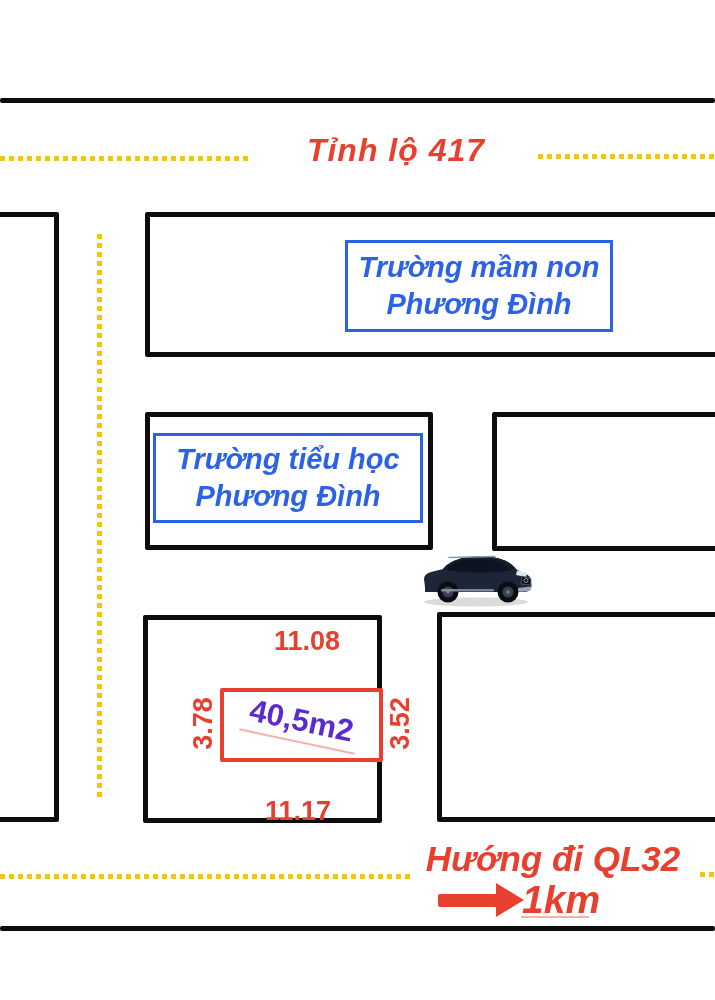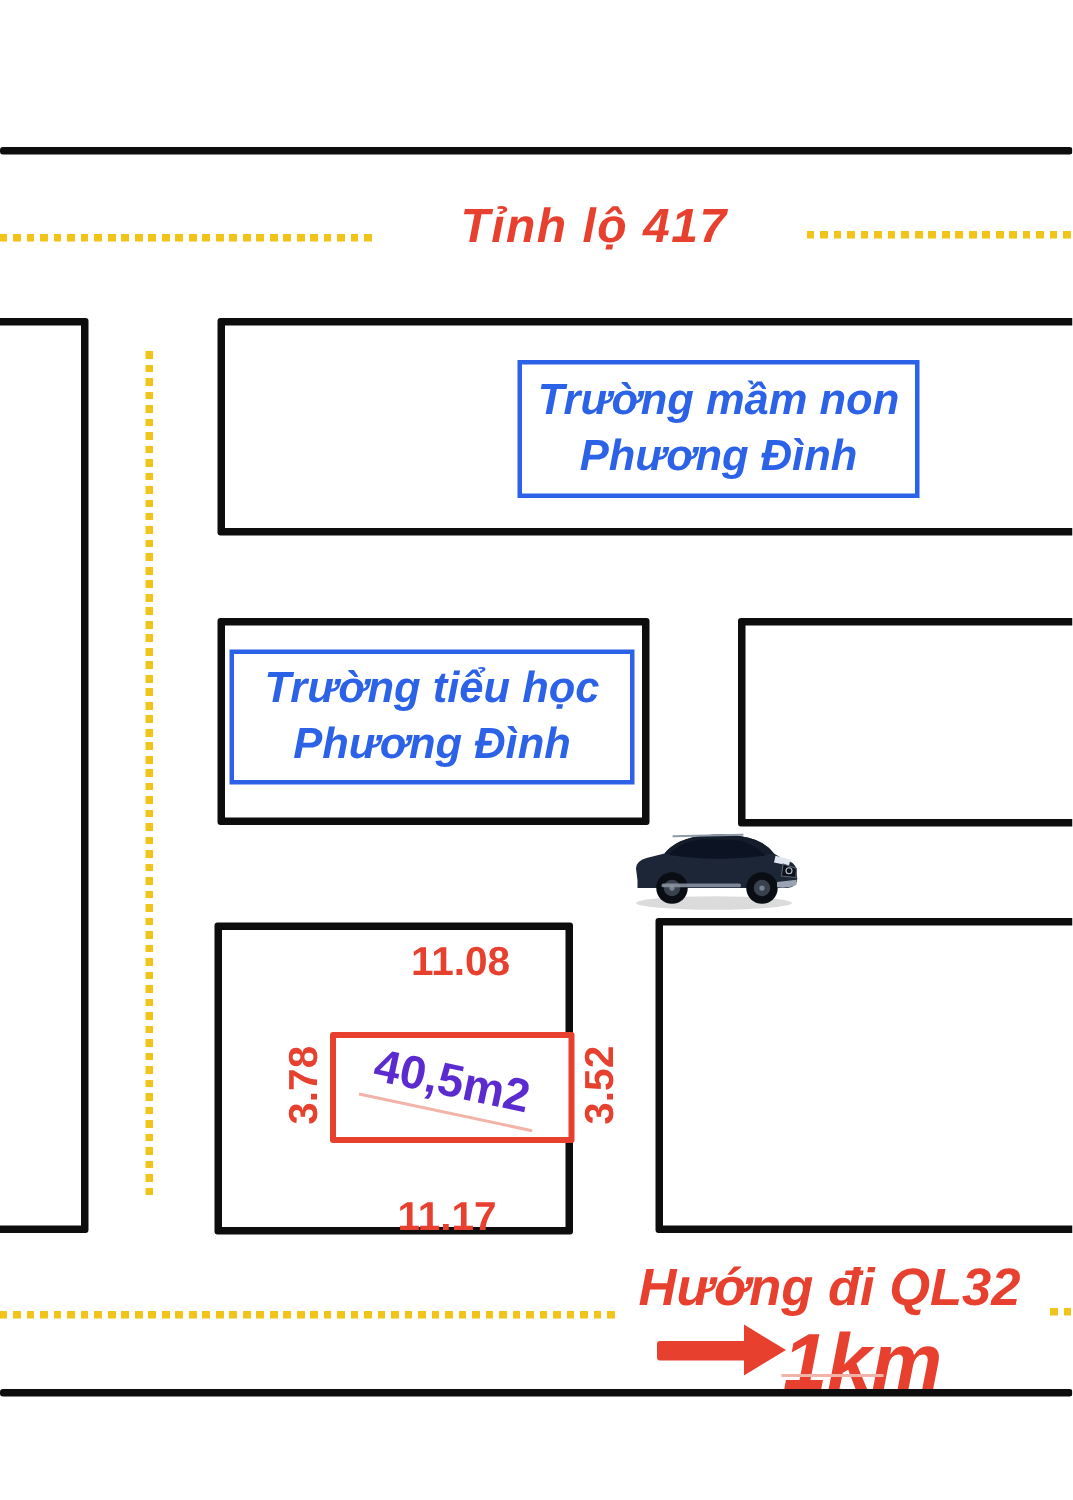--- a/index.html
+++ b/index.html
@@ -40,21 +40,21 @@
     color:var(--area-purple);font-size:31px;font-weight:bold;
     text-align:center;white-space:nowrap;transform:rotate(12deg);transform-origin:center center;
   }
   .area-underline{height:2px;background:#f2b3a8;margin:2px auto 0 auto;width:118px;}
   
   .direction-label{
     color:var(--road-label-red);font-size:35px;font-weight:bold;font-style:italic;
     text-align:center;white-space:nowrap;
   }
   .distance-label{
-    color:var(--road-label-red);font-size:53px;font-weight:bold;font-style:italic;
+    color:var(--road-label-red);font-size:39px;font-weight:bold;font-style:italic;
     white-space:nowrap;
   }
   .arrow-bar{background:var(--road-label-red);height:13px;border-radius:2px;}
   .arrow-head{
     width:0;height:0;border-top:17px solid transparent;border-bottom:17px solid transparent;
     border-left:28px solid var(--road-label-red);
   }
   .underline-thin{height:2px;background:#f2b3a8;}
 </style>
 </head>

